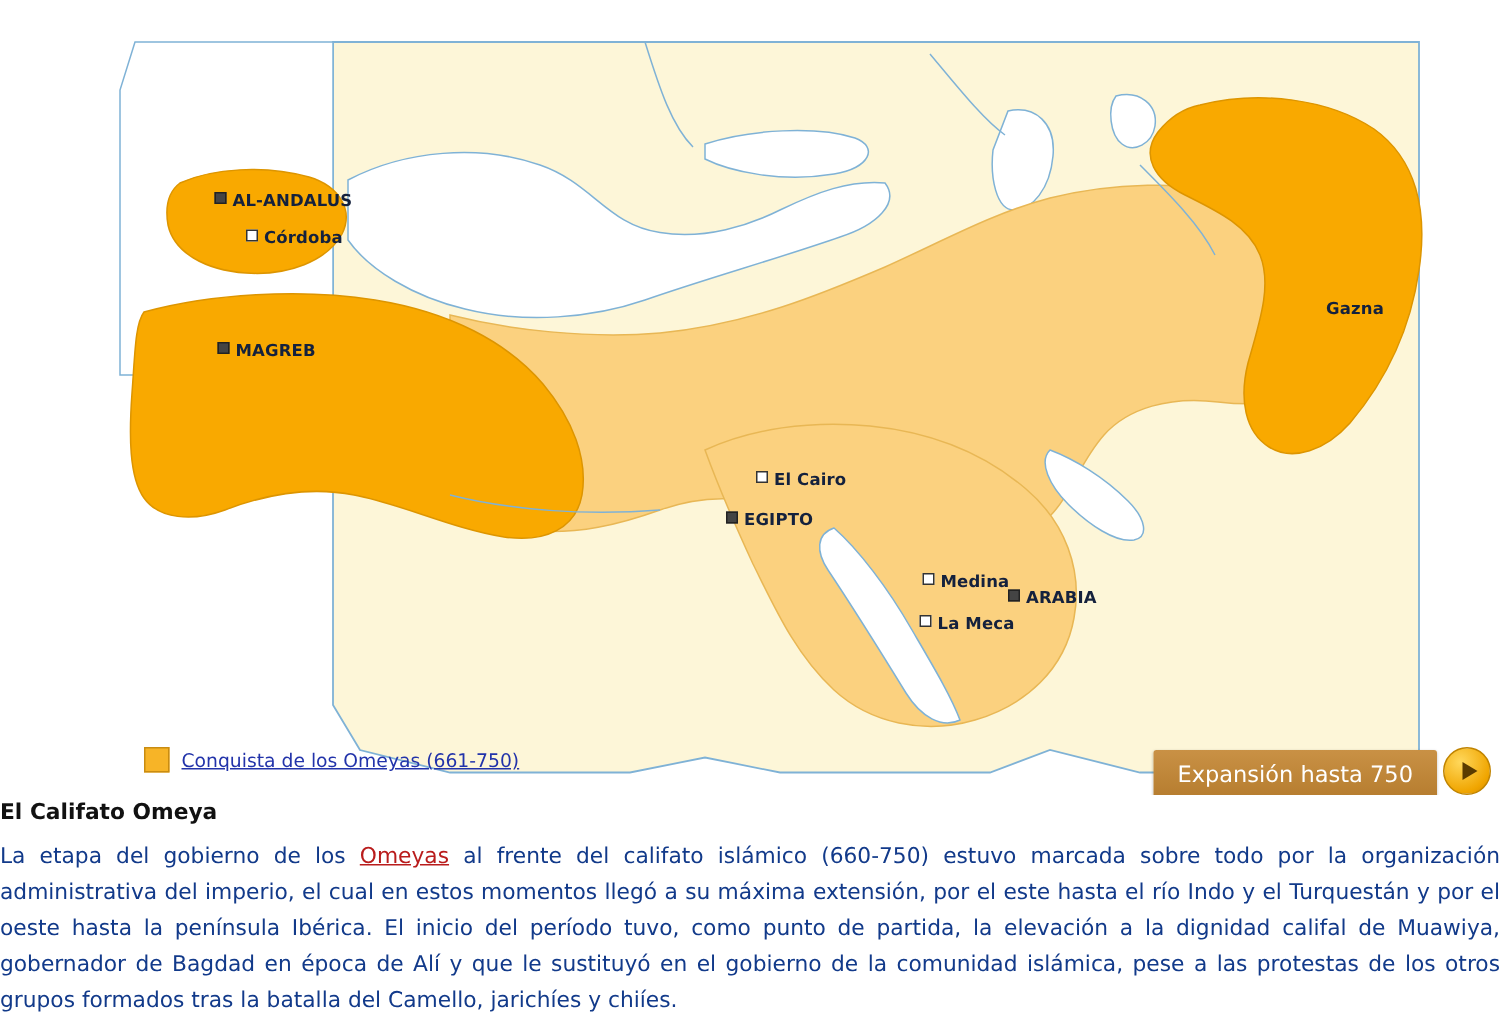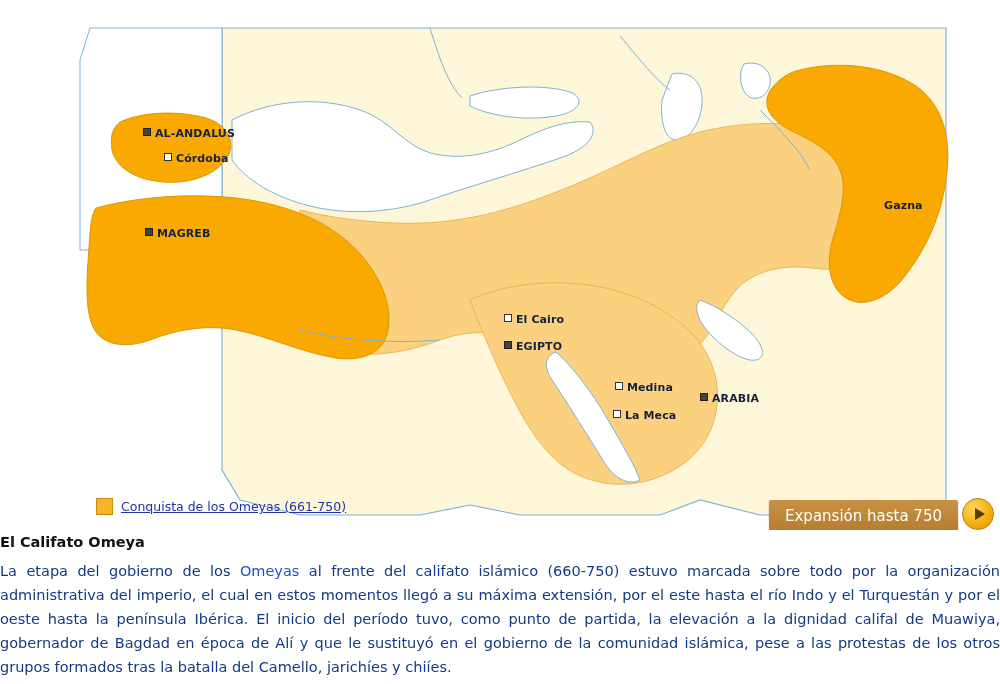--- a/index.html
+++ b/index.html
@@ -138,21 +138,22 @@
     margin: 4px 0 9px 0;
   }
   #caption-body {
     font-size: 14.5px;
     line-height: 24px;
     color: #123a8a;
     text-align: justify;
     margin: 0;
   }
   #caption-body .hl {
-    color: #1d4ed8;
+    text-decoration: underline;
+    color: #b91c1c;
   }
 </style>
 </head>
 <body>
 
 <div id="page">
 
   <div id="map-area">
 
     <svg id="map-svg" width="1000" height="530" viewBox="0 0 1000 530">
@@ -217,33 +218,33 @@
 
     <div class="place-label region" style="left:143px; top:128px;">
       <span class="marker"></span><span>AL-ANDALUS</span>
     </div>
     <div class="place-label" style="left:148px; top:153px;margin-left:16px;">
       <span class="marker"></span><span>Córdoba</span>
     </div>
     <div class="place-label region" style="left:145px; top:228px;">
       <span class="marker"></span><span>MAGREB</span>
     </div>
-    <div class="place-label region" style="left:492px; top:341px;padding-left:12px;">
+    <div class="place-label region" style="left:472px; top:341px;padding-left:12px;">
       <span class="marker"></span><span>EGIPTO</span>
     </div>
     <div class="place-label" style="left:504px; top:314px;">
       <span class="marker"></span><span>El Cairo</span>
     </div>
     <div class="place-label" style="left:615px; top:382px;text-align:right;">
       <span class="marker"></span><span>Medina</span>
     </div>
     <div class="place-label" style="left:613px; top:410px;">
       <span class="marker"></span><span>La Meca</span>
     </div>
-    <div class="place-label region" style="left:700px; top:393px;">
+    <div class="place-label region" style="left:672px; top:393px;">
       <span class="marker"></span><span>ARABIA</span>
     </div>
     <div class="place-label noglyph" style="left:884px; top:200px;">
       <span>Gazna</span>
     </div>
 
     <div id="legend">
       <span class="swatch"></span>
       <span class="legend-text">Conquista de los Omeyas (661-750)</span>
     </div>

